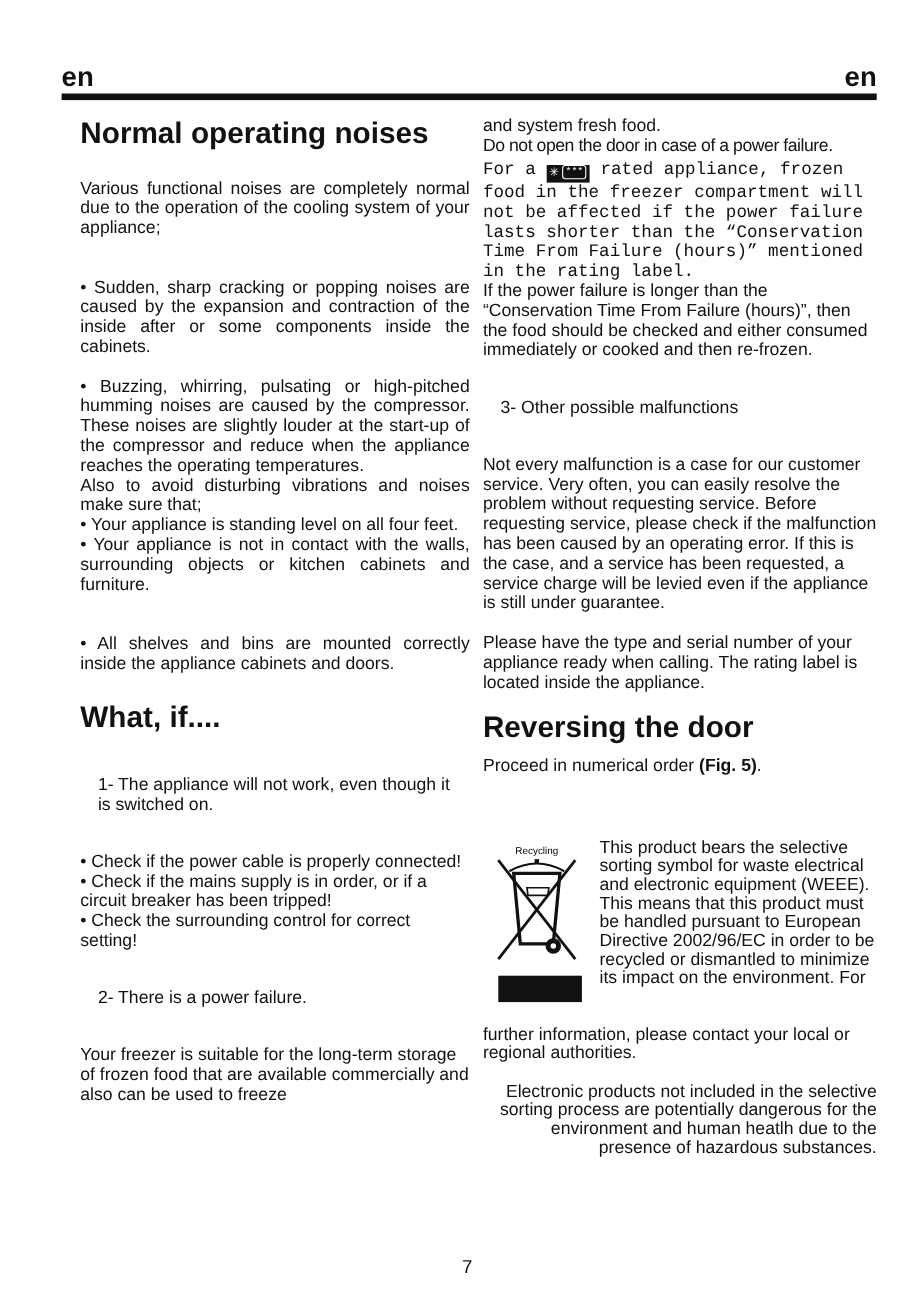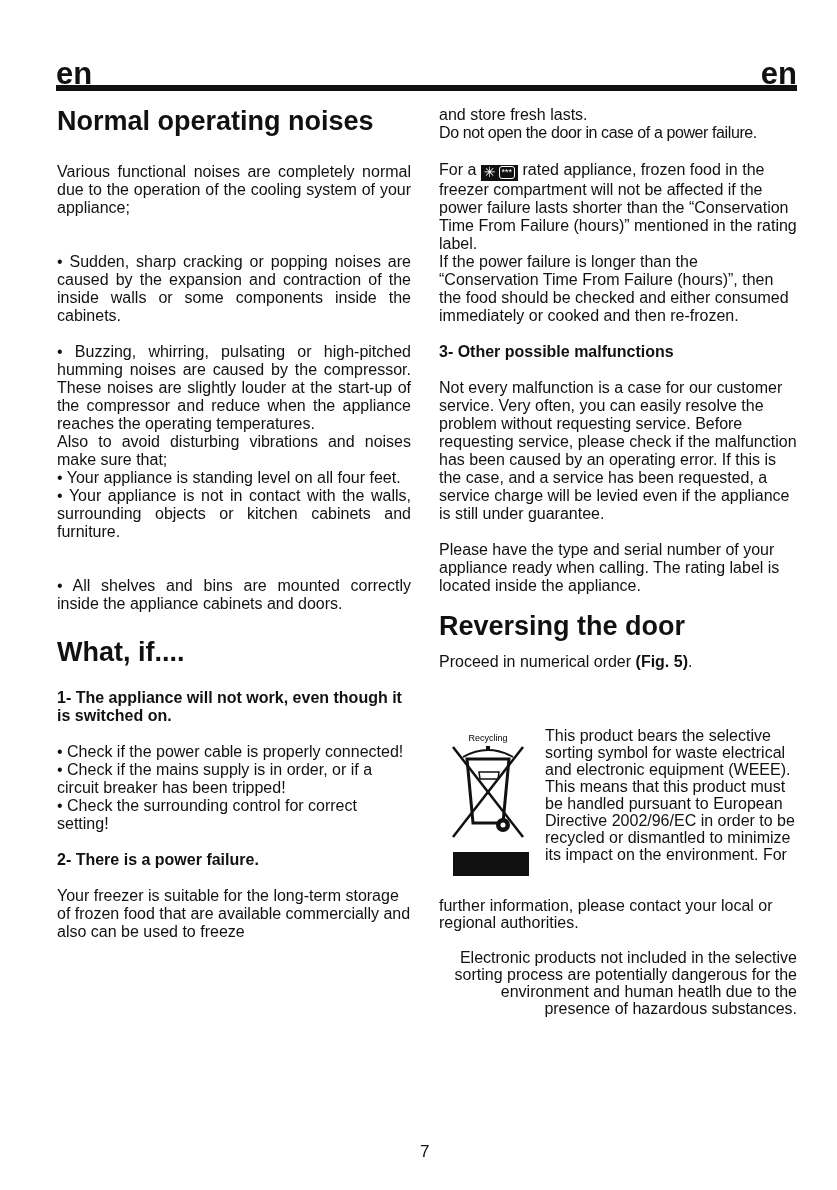--- a/index.html
+++ b/index.html
@@ -1,26 +1,26 @@
 <!DOCTYPE html>
 <html><head>
 <meta charset="utf-8">
 <style>
   html, body { margin: 0; padding: 0; background: #ffffff; }
   body { width: 837px; height: 1190px; position: relative; overflow: hidden;
          font-family: "Liberation Sans", sans-serif; color: #111111; }
-  .lang { position: absolute; top: 56px; font-size: 31px; font-weight: bold; }
+  .lang { position: absolute; top: 56px; font-size: 25px; font-weight: bold; }
   .lang.left { left: 56px; }
   .lang.right { right: 40px; }
   .rule { position: absolute; left: 56px; right: 40px; top: 85px; height: 6px; background: #111; }
   .col { position: absolute; top: 100px; }
-  .col.left { left: 57px; width: 354px; }
+  .col.left { left: 73px; width: 354px; }
   .col.right { left: 439px; width: 358px; }
   h1 { font-size: 27px; font-weight: bold; margin: 0; line-height: 34px; }
-  h2 { font-size: 16px; font-weight: bold; margin: 0; line-height: 18px; }
+  h2 { font-size: 16px; font-weight: normal; margin: 16px; line-height: 18px; }
   p { margin: 0; font-size: 16px; line-height: 18px; }
   .j { text-align: justify; }
   .gap { height: 18px; }
   .rating { display: inline-block; vertical-align: -2px; background: #111; color: #fff;
             font-size: 14px; line-height: 15px; padding: 0 3px; height: 16px; }
   .rating .stars { display: inline-block; border: 1px solid #fff; border-radius: 3px;
                    font-size: 9px; line-height: 11px; padding: 0 2px; vertical-align: 2px; margin-left: 3px; }
   .weee-wrap { position: relative; height: 170px; }
   .weee-icon { position: absolute; left: 4px; top: 0; width: 90px; height: 150px; }
   .weee-text { position: absolute; left: 106px; top: 0; width: 256px; font-size: 16px; line-height: 17px; }
@@ -32,21 +32,21 @@
 <div class="lang left">en</div>
 <div class="lang right">en</div>
 <div class="rule"></div>
 
 <div class="col left">
   <h1 style="margin-top:4px;">Normal operating noises</h1>
   <div style="height:25px"></div>
   <p class="j">Various functional noises are completely normal due to the operation of the cooling system of your appliance;</p>
   <div class="gap"></div>
   <div class="gap"></div>
-  <p class="j">• Sudden, sharp cracking or popping noises are caused by the expansion and contraction of the inside walls or some components inside the cabinets.</p>
+  <p class="j">• Sudden, sharp cracking or popping noises are caused by the expansion and contraction of the inside after or some components inside the cabinets.</p>
   <div class="gap"></div>
   <p class="j">• Buzzing, whirring, pulsating or high-pitched humming noises are caused by the compressor. These noises are slightly louder at the start-up of the compressor and reduce when the appliance reaches the operating temperatures.</p>
   <p class="j">Also to avoid disturbing vibrations and noises make sure that;</p>
   <p class="j">• Your appliance is standing level on all four feet.</p>
   <p class="j">• Your appliance is not in contact with the walls, surrounding objects or kitchen cabinets and furniture.</p>
   <div class="gap"></div>
   <div class="gap"></div>
   <p class="j">• All shelves and bins are mounted correctly inside the appliance cabinets and doors.</p>
   <div style="height:22px"></div>
   <h1>What, if....</h1>
@@ -56,23 +56,23 @@
   <p>• Check if the power cable is properly connected!</p>
   <p>• Check if the mains supply is in order, or if a circuit breaker has been tripped!</p>
   <p>• Check the surrounding control for correct setting!</p>
   <div class="gap"></div>
   <h2>2- There is a power failure.</h2>
   <div class="gap"></div>
   <p>Your freezer is suitable for the long-term storage of frozen food that are available commercially and also can be used to freeze</p>
 </div>
 
 <div class="col right" style="top:106px;">
-  <p>and store fresh lasts.</p>
+  <p>and system fresh food.</p>
   <p style="letter-spacing:-0.4px;">Do not open the door in case of a power failure.</p>
-  <p style="margin-top:19px;">
+  <p style="margin-top:3px;font-family:Liberation Mono, monospace;">
     <span>For a</span>
     <span class="rating"><span>✳</span><span class="stars">***</span></span>
     <span>rated appliance, frozen food in the freezer compartment will not be affected if the power failure lasts shorter than the “Conservation Time From Failure (hours)” mentioned in the rating label.</span>
   </p>
   <p>If the power failure is longer than the “Conservation Time From Failure (hours)”, then the food should be checked and either consumed immediately or cooked and then re-frozen.</p>
   <div class="gap"></div>
   <h2>3- Other possible malfunctions</h2>
   <div class="gap"></div>
   <p>Not every malfunction is a case for our customer service. Very often, you can easily resolve the problem without requesting service. Before requesting service, please check if the malfunction has been caused by an operating error. If this is the case, and a service has been requested, a service charge will be levied even if the appliance is still under guarantee.</p>
   <div class="gap"></div>

